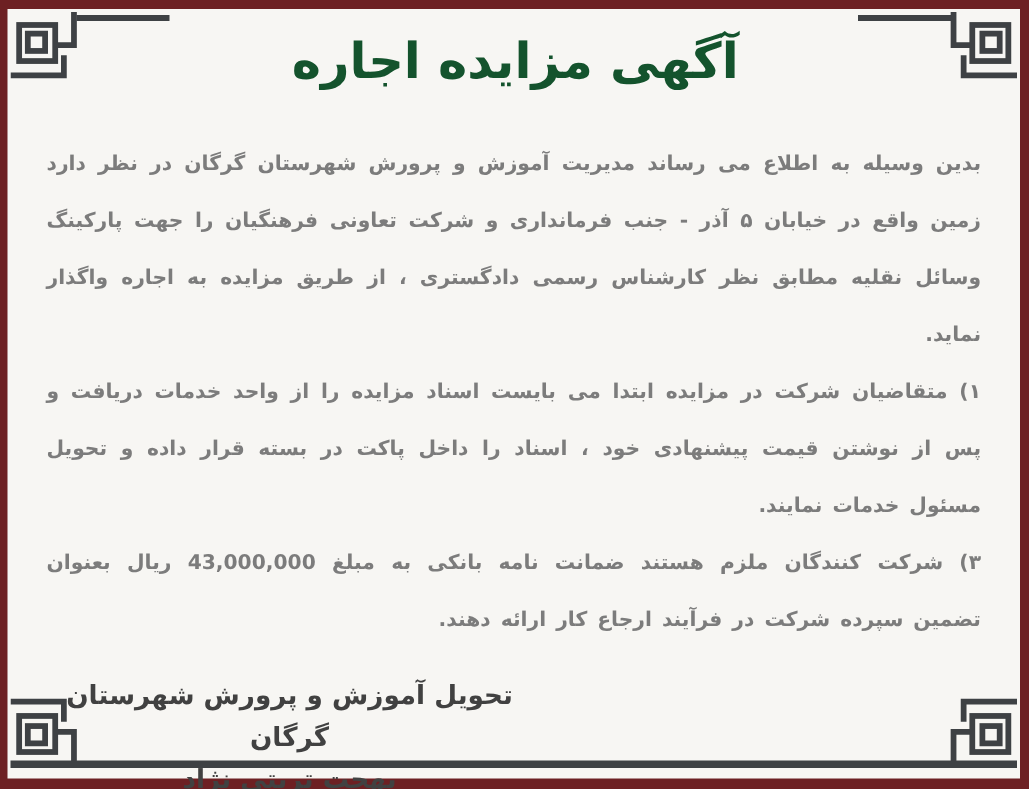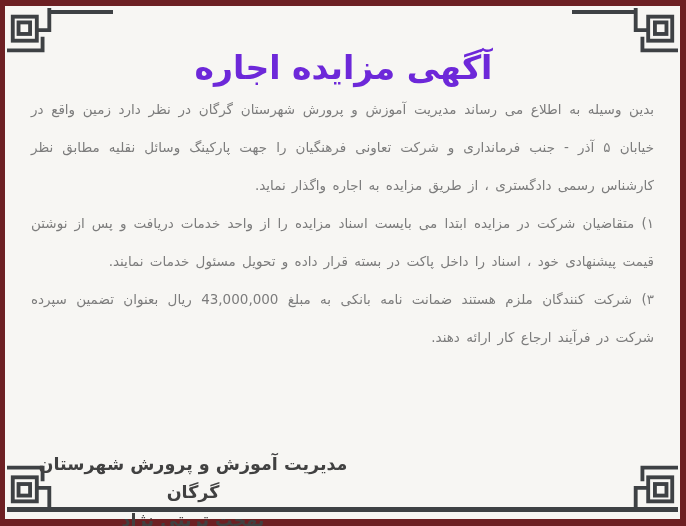--- a/index.html
+++ b/index.html
@@ -36,35 +36,34 @@
     position:absolute; left:2px; right:2px; bottom:7px; height:5px;
     background:#3e4144;
   }
   .title {
     position:absolute;
     top:15px; left:2px; right:0;
     text-align:center;
     direction:rtl;
     font-size:33px;
     font-weight:bold;
-    color:#6d28d9;
+    color:#14532d;
     letter-spacing:1px;
-    margin-top:27px;
   }
   .content {
     position:absolute;
     top:84px; right:26px; left:26px;
     direction:rtl;
     text-align:justify;
     font-size:13.5px;
     line-height:38px;
     color:#7c7c7c;
     word-spacing:2px;
   }
-  .content p { margin:0; padding:0; }
+  .content p { margin:0; padding:0;font-weight:bold; }
   .signature {
     position:absolute;
     top:444px; left:14px; width:348px;
     direction:rtl;
     text-align:center;
     font-weight:bold;
     font-size:17.5px;
     line-height:28px;
     color:#414141;
   }
@@ -114,18 +113,18 @@
 
     <div class="title">آگهی مزایده اجاره</div>
 
     <div class="content">
       <p>بدین وسیله به اطلاع می رساند مدیریت آموزش و پرورش شهرستان گرگان در نظر دارد زمین واقع در خیابان ۵ آذر - جنب فرمانداری و شرکت تعاونی فرهنگیان را جهت پارکینگ وسائل نقلیه مطابق نظر کارشناس رسمی دادگستری ، از طریق مزایده به اجاره واگذار نماید.</p>
       <p>۱) متقاضیان شرکت در مزایده ابتدا می بایست اسناد مزایده را از واحد خدمات دریافت و پس از نوشتن قیمت پیشنهادی خود ، اسناد را داخل پاکت در بسته قرار داده و تحویل مسئول خدمات نمایند.</p>
       <p>۳) شرکت کنندگان ملزم هستند ضمانت نامه بانکی به مبلغ 43,000,000 ریال بعنوان تضمین سپرده شرکت در فرآیند ارجاع کار ارائه دهند.</p>
     </div>
 
     <div class="signature">
-      <div>مدیریت آموزش و پرورش شهرستان گرگان</div>
+      <div>تحویل آموزش و پرورش شهرستان گرگان</div>
       <div>بهجت تربتی نژاد</div>
     </div>
 
   </div>
 </div>
 
 </body></html>

